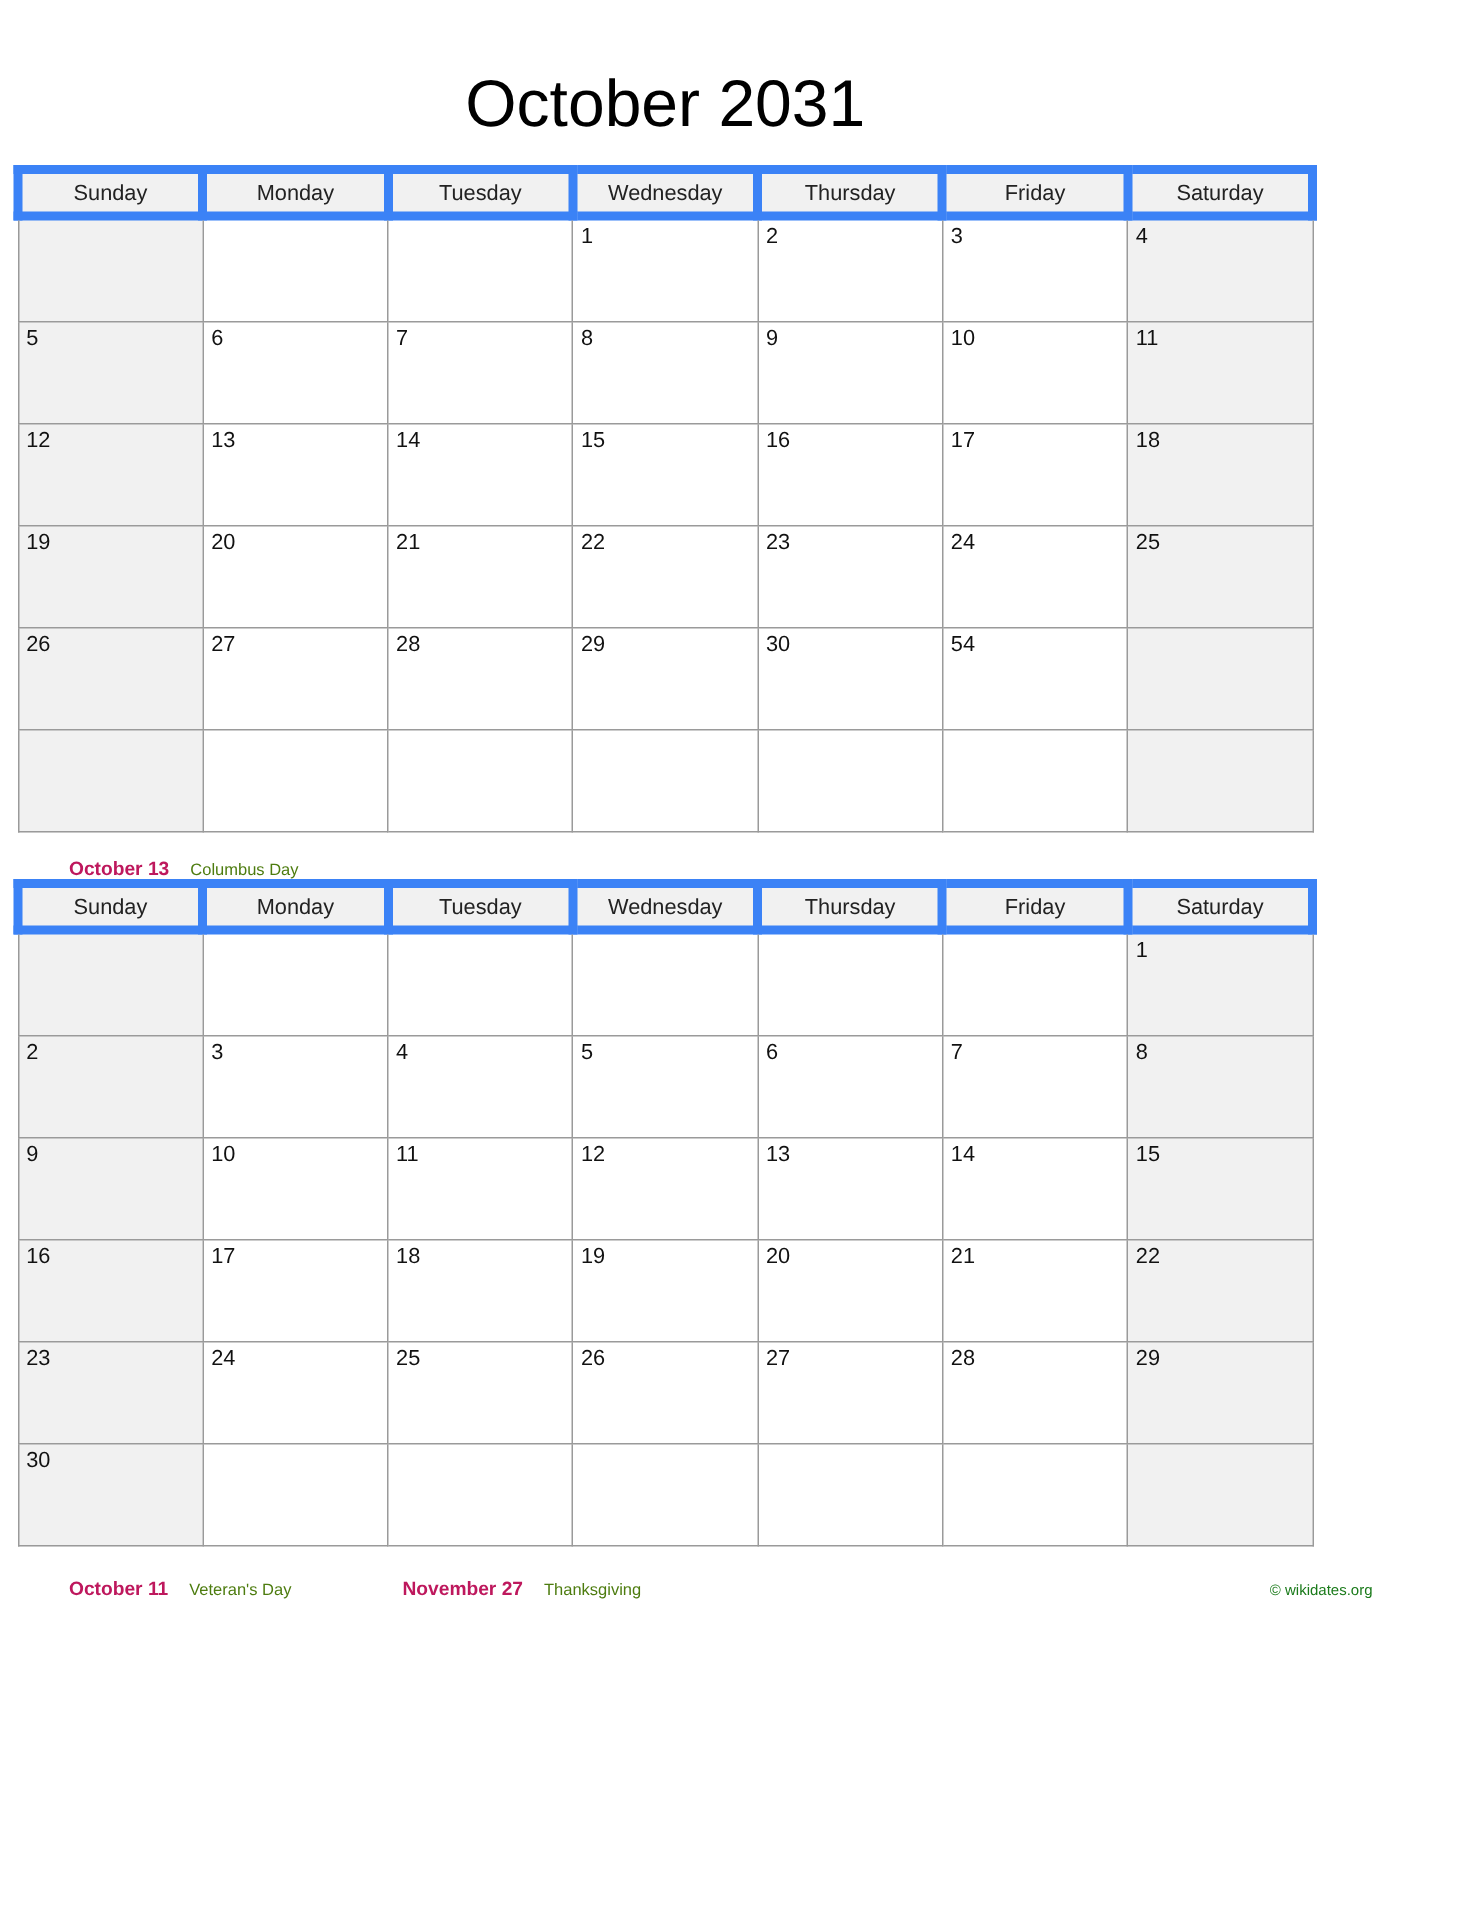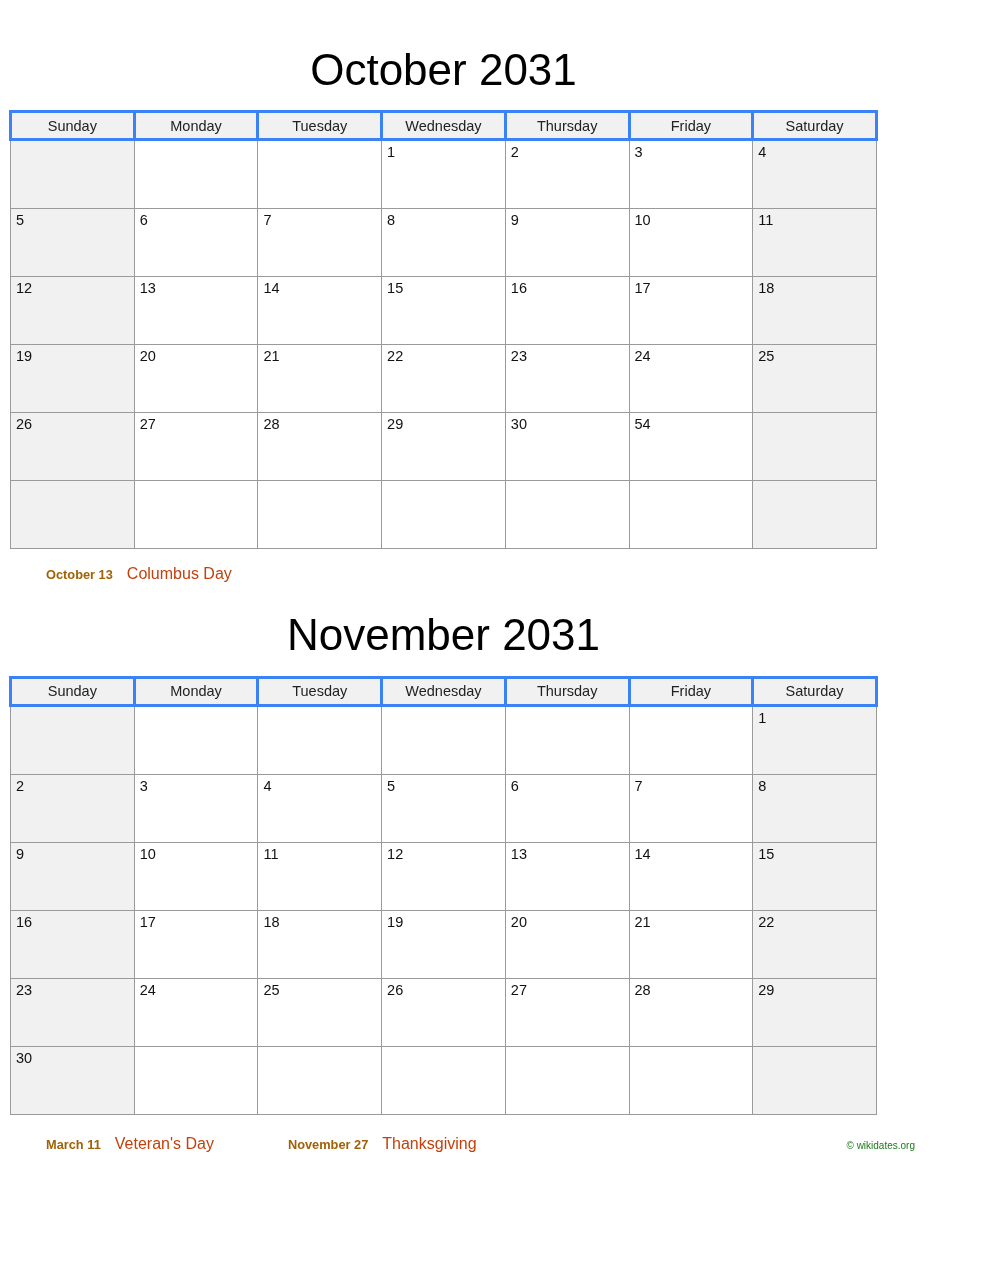--- a/index.html
+++ b/index.html
@@ -40,21 +40,21 @@
     padding-top: 28px;
   }
   table.cal {
     border-collapse: collapse;
     width: 869px;
     table-layout: fixed;
     border: 1px solid #9a9a9a;
   }
   table.cal th {
     background: #f1f1f1;
-    border: 3px solid #3b82f6;
+    border: 6px solid #3b82f6;
     font-size: 14.5px;
     font-weight: normal;
     color: #222;
     height: 25px;
     text-align: center;
     padding: 0;
   }
   table.cal td {
     border: 1px solid #9a9a9a;
     height: 64px;
@@ -75,28 +75,28 @@
     display: flex;
     align-items: baseline;
   }
   .holidays .hol {
     display: flex;
     align-items: baseline;
     margin-right: 74px;
     white-space: nowrap;
   }
   .holidays .hol-date {
-    color: #a16207;
+    color: #be185d;
     font-weight: bold;
     font-size: 12.8px;
     margin-right: 14px;
   }
   .holidays .hol-name {
-    color: #c2410c;
-    font-size: 16px;
+    color: #4d7c0f;
+    font-size: 11px;
   }
   .holidays .spacer { flex: 1; }
   .credit {
     color: #1a7a1a;
     font-size: 10px;
     white-space: nowrap;
   }
   .credit .cmark { color: #1a7a1a; }
   .hol-row-first {
     padding-top: 16px;
@@ -187,21 +187,20 @@
   </div>
 
   <div class="holidays hol-row-first">
     <div class="hol">
       <span class="hol-date">October 13</span>
       <span class="hol-name">Columbus Day</span>
     </div>
   </div>
 
   <div class="month-block">
-    <h1 class="month-title second">November 2031</h1>
     <table class="cal">
       <thead>
         <tr>
           <th>Sunday</th>
           <th>Monday</th>
           <th>Tuesday</th>
           <th>Wednesday</th>
           <th>Thursday</th>
           <th>Friday</th>
           <th>Saturday</th>
@@ -261,21 +260,21 @@
           <td></td>
           <td></td>
           <td class="weekend"></td>
         </tr>
       </tbody>
     </table>
   </div>
 
   <div class="holidays hol-row-last">
     <div class="hol">
-      <span class="hol-date">March 11</span>
+      <span class="hol-date">October 11</span>
       <span class="hol-name">Veteran's Day</span>
     </div>
     <div class="hol">
       <span class="hol-date">November 27</span>
       <span class="hol-name">Thanksgiving</span>
     </div>
     <div class="spacer"></div>
     <div class="credit">
       <span class="cmark">©</span>
       <span>wikidates.org</span>

